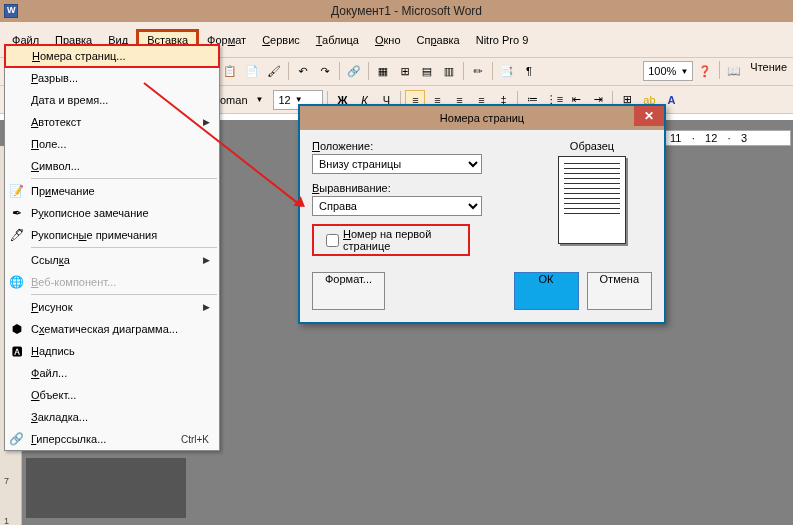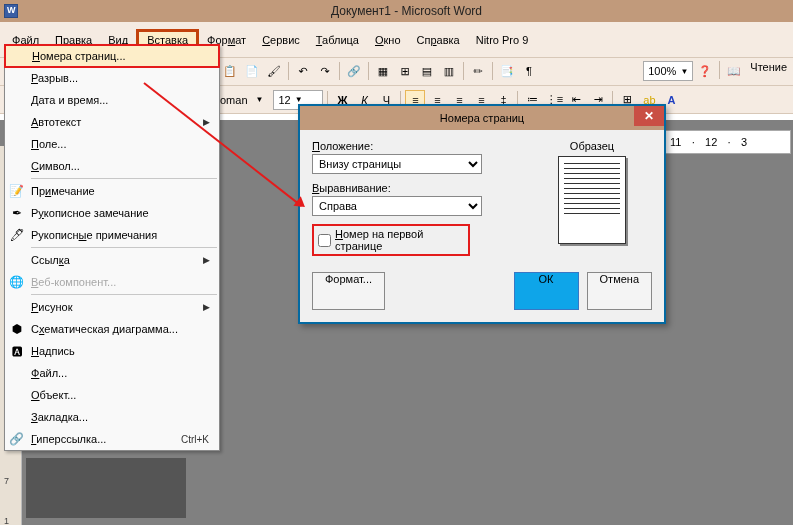--- a/index.html
+++ b/index.html
@@ -38,34 +38,34 @@
 
 .dialog { position: absolute; left: 298px; top: 104px; width: 368px; background: #f0f0f0; border: 2px solid #0369a1; box-shadow: 3px 3px 6px rgba(0,0,0,0.3); z-index: 60; }
 .dialog .dlg-title { background: #c19a7b; height: 24px; display: flex; align-items: center; justify-content: center; position: relative; font-size: 12px; }
 .dialog .dlg-close { position: absolute; right: 0; top: 0; width: 30px; height: 20px; background: #c94f44; color: #fff; display: flex; align-items: center; justify-content: center; font-size: 12px; font-weight: bold; }
 .dialog .dlg-body { padding: 10px 12px; display: flex; }
 .dialog .dlg-left { flex: 1; }
 .dialog .dlg-right { width: 120px; }
 .dialog .fld-label { font-size: 11px; margin-bottom: 2px; }
 .dialog .fld-label u { text-decoration: underline; }
 .dialog select { width: 170px; height: 20px; border: 1px solid #888; background: #fff; font-size: 11px; padding: 0 2px; margin-bottom: 8px; }
-.dialog .checkbox-row { display: flex; align-items: center; border: 2px solid #e41b1b; padding: 2px 4px; width: 158px; }
+.dialog .checkbox-row { display: flex; align-items: center; border: 2px solid #e41b1b; padding: 2px 12px; width: 158px; }
 .dialog .checkbox-row input { margin-right: 4px; }
 .dialog .preview { width: 68px; height: 88px; border: 1px solid #333; background: #fff; margin: 4px auto 0; box-shadow: 2px 2px 0 #888; padding: 6px 5px; }
 .dialog .preview .line { height: 1px; background: #333; margin-bottom: 4px; }
 .dialog .dlg-buttons { padding: 6px 12px 12px; display: flex; align-items: center; }
 .dialog .btn { height: 38px; border: 1px solid #888; background: #f4f4f4; padding: 0 12px; font-size: 11px; display: inline-flex; }
 .dialog .btn.primary { border: 1px solid #3877c4; background: #0ea5e9; padding: 0 24px; }
 .dialog .dlg-buttons .spacer { flex: 1; }
 .doc-area { position: absolute; left: 0; top: 120px; right: 0; bottom: 0; background: #808080; }
 .ruler-v { position: absolute; left: 0; top: 146px; width: 22px; bottom: 0; background: #e8e0d4; border-right: 1px solid #bbb; z-index: 5; }
 .ruler-v .tick { position: absolute; left: 4px; font-size: 9px; color: #444; }
 .page-shadow { position: absolute; left: 26px; top: 458px; width: 160px; height: 60px; background: #555; }
 
-.ruler-h { position: absolute; left: 664px; top: 130px; right: 2px; height: 24px; background: #fff; border: 1px solid #aaa; z-index: 55; font-size: 8px; display: flex; align-items: center; }
+.ruler-h { position: absolute; left: 664px; top: 130px; right: 2px; height: 16px; background: #fff; border: 1px solid #aaa; z-index: 55; font-size: 8px; display: flex; align-items: center; }
 .ruler-h span { margin: 0 5px; }
 
 .red-arrow-line { position: absolute; left: 144px; top: 82px; width: 200px; height: 2px; background: #e41b1b; transform: rotate(38deg); transform-origin: left center; z-index: 80; }
 .red-arrow-head { position: absolute; left: 296px; top: 198px; width: 0; height: 0; border-left: 10px solid #e41b1b; border-top: 6px solid transparent; border-bottom: 6px solid transparent; transform: rotate(38deg); z-index: 80; }
 </style>
 </head>
 <body>
 
 <div class="titlebar">
   <div class="app-icon"></div>

